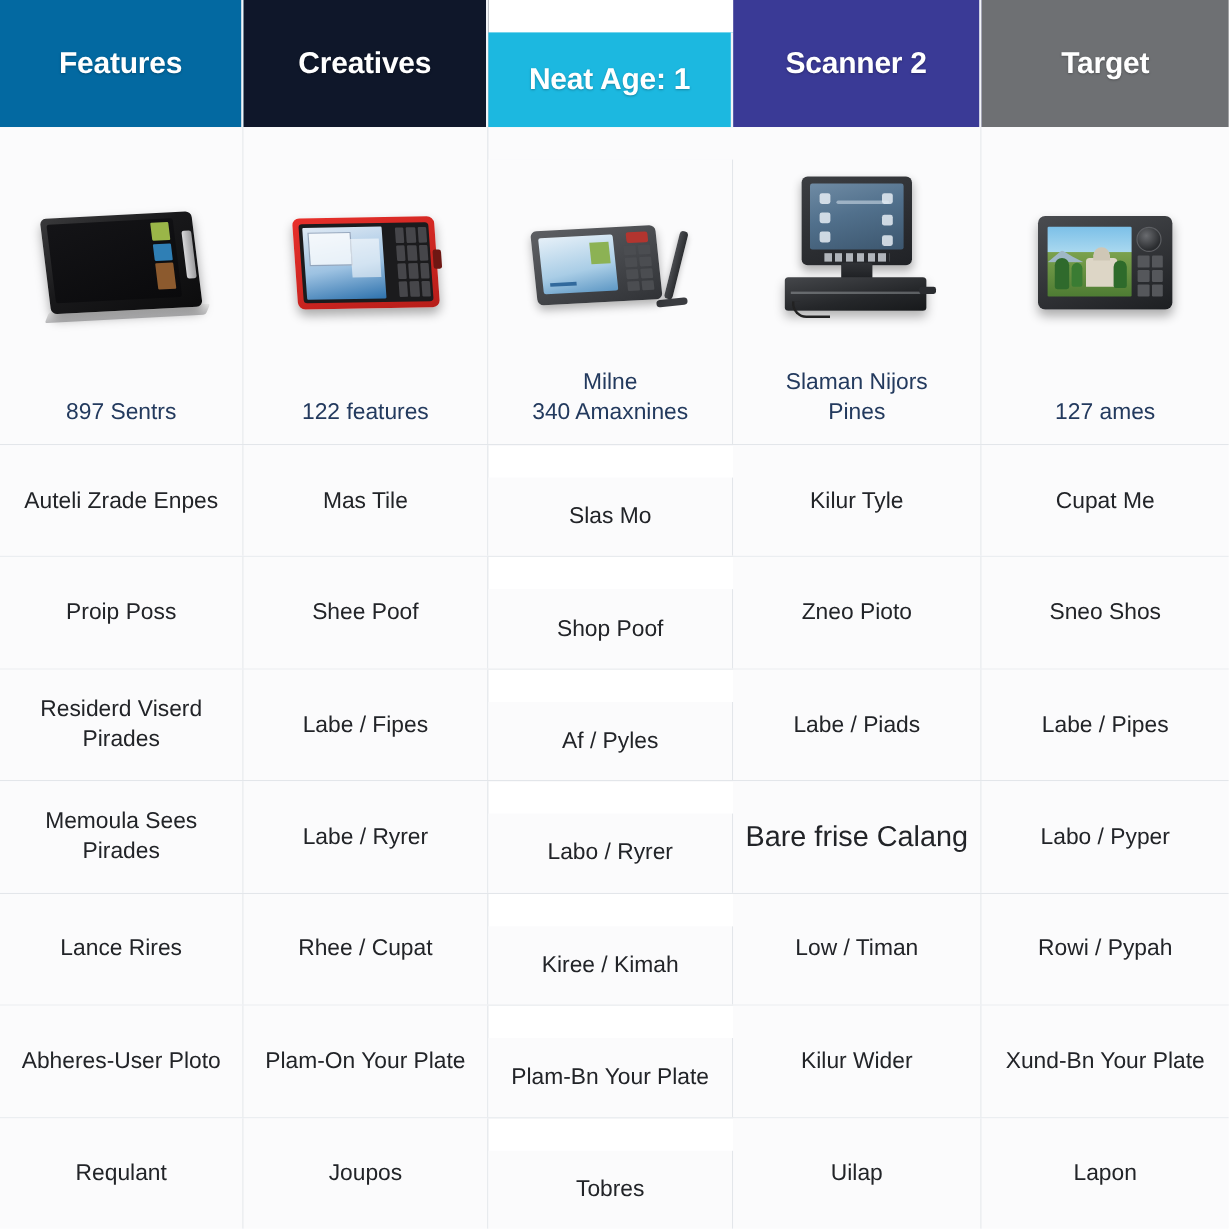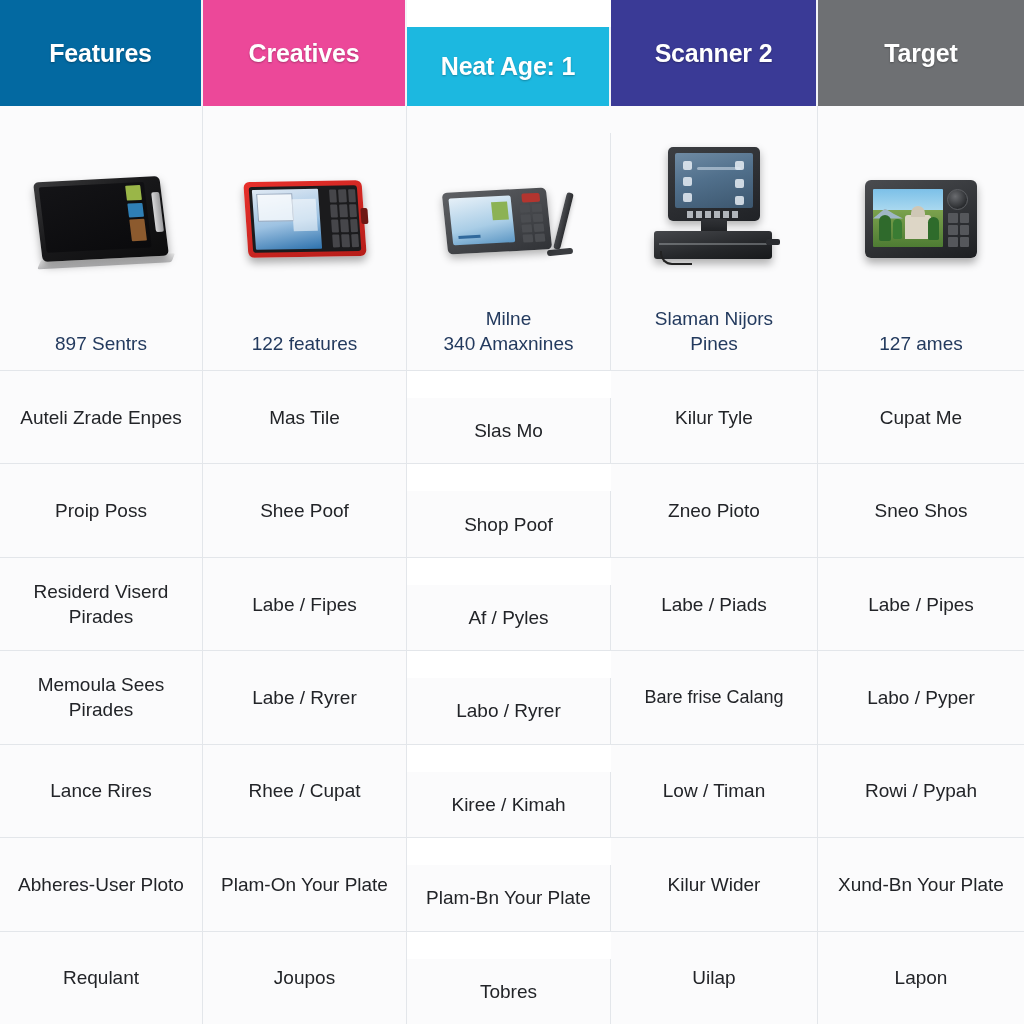--- a/index.html
+++ b/index.html
@@ -108,21 +108,21 @@
     justify-content: center;
     text-align: center;
     color: #222428;
     font-size: 19px;
     line-height: 25px;
     padding: 4px 10px;
     background: #fbfbfc;
     overflow: hidden;
   }
   .data-cell:last-child { border-right: none; }
-  .data-cell.tight { font-size: 18px; }
+  .data-cell.tight { font-size: 24px; }
 
   
 
   
   .dev-tablet1 {
     position: relative;
     width: 126px;
     height: 80px;
     transform: rotate(-7deg) skewY(4deg);
   }
@@ -369,21 +369,21 @@
 </style>
 </head>
 <body>
 
 <div id="table">
 
   <div class="header-row">
     <div class="header-cell c0" style="background: #0369a1;">
       <span>Features</span>
     </div>
-    <div class="header-cell c1" style="background: #ec4899;">
+    <div class="header-cell c1" style="background: #0f172a;">
       <span>Creatives</span>
     </div>
     <div class="header-cell c2" style="background: rgb(28, 184, 224);">
       <span>Neat Age: 1</span>
     </div>
     <div class="header-cell c3" style="background: rgb(58, 58, 150);">
       <span>Scanner 2</span>
     </div>
     <div class="header-cell c4" style="background: rgb(110, 112, 115);">
       <span>Target</span>

